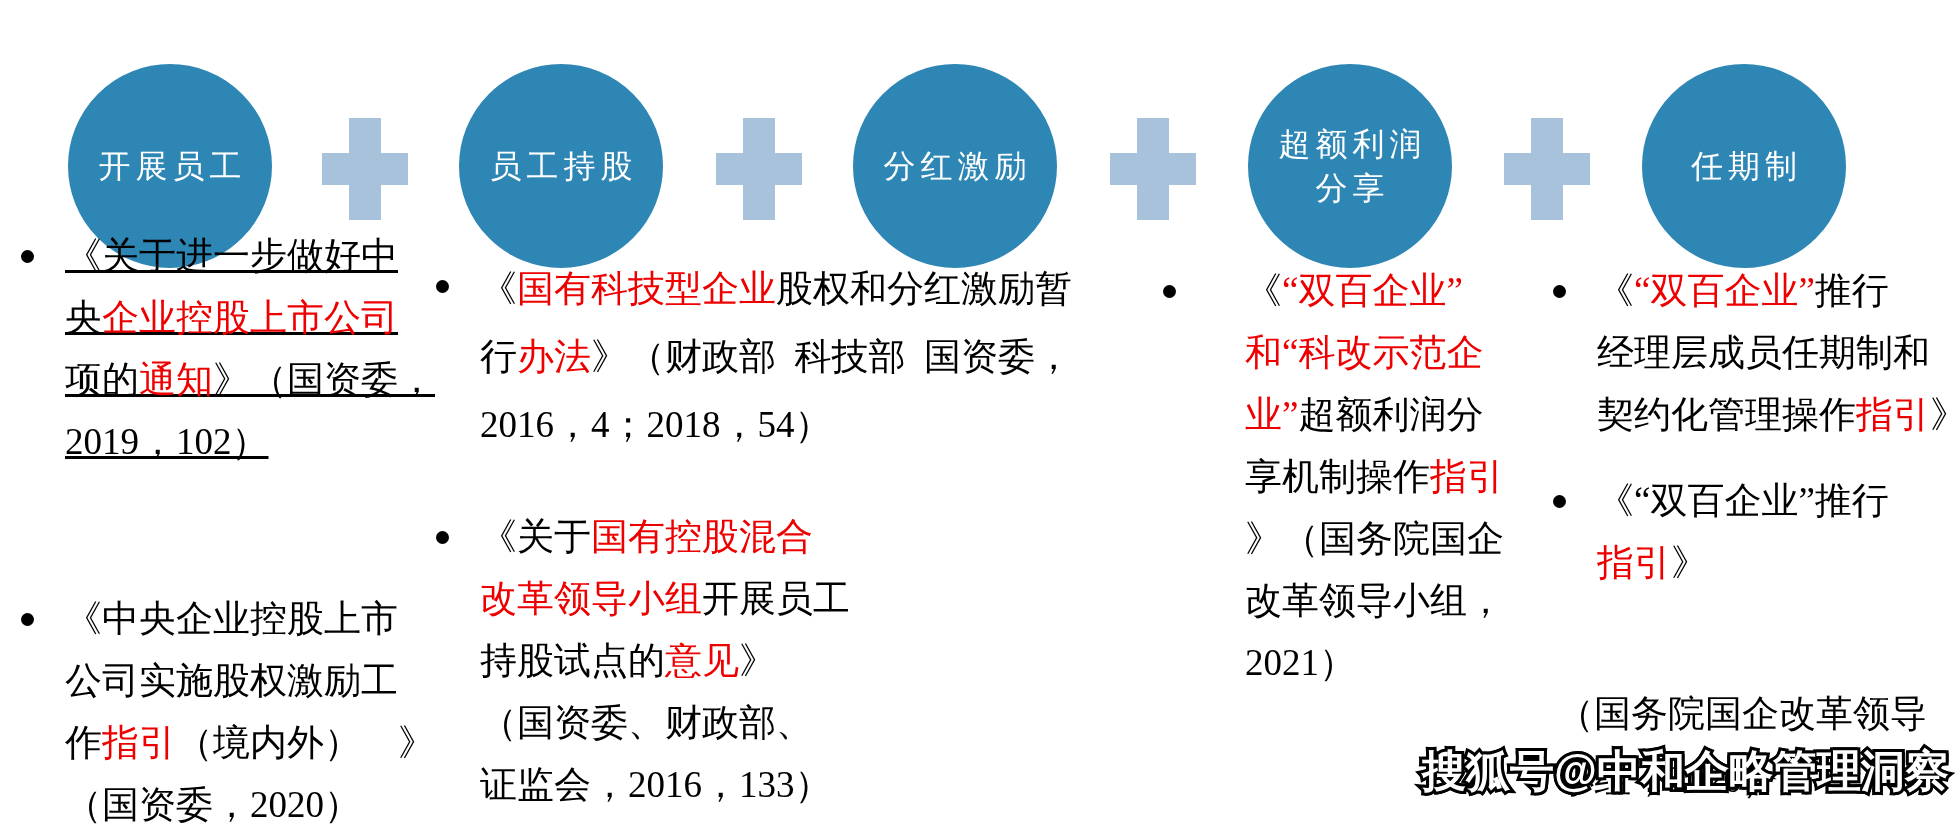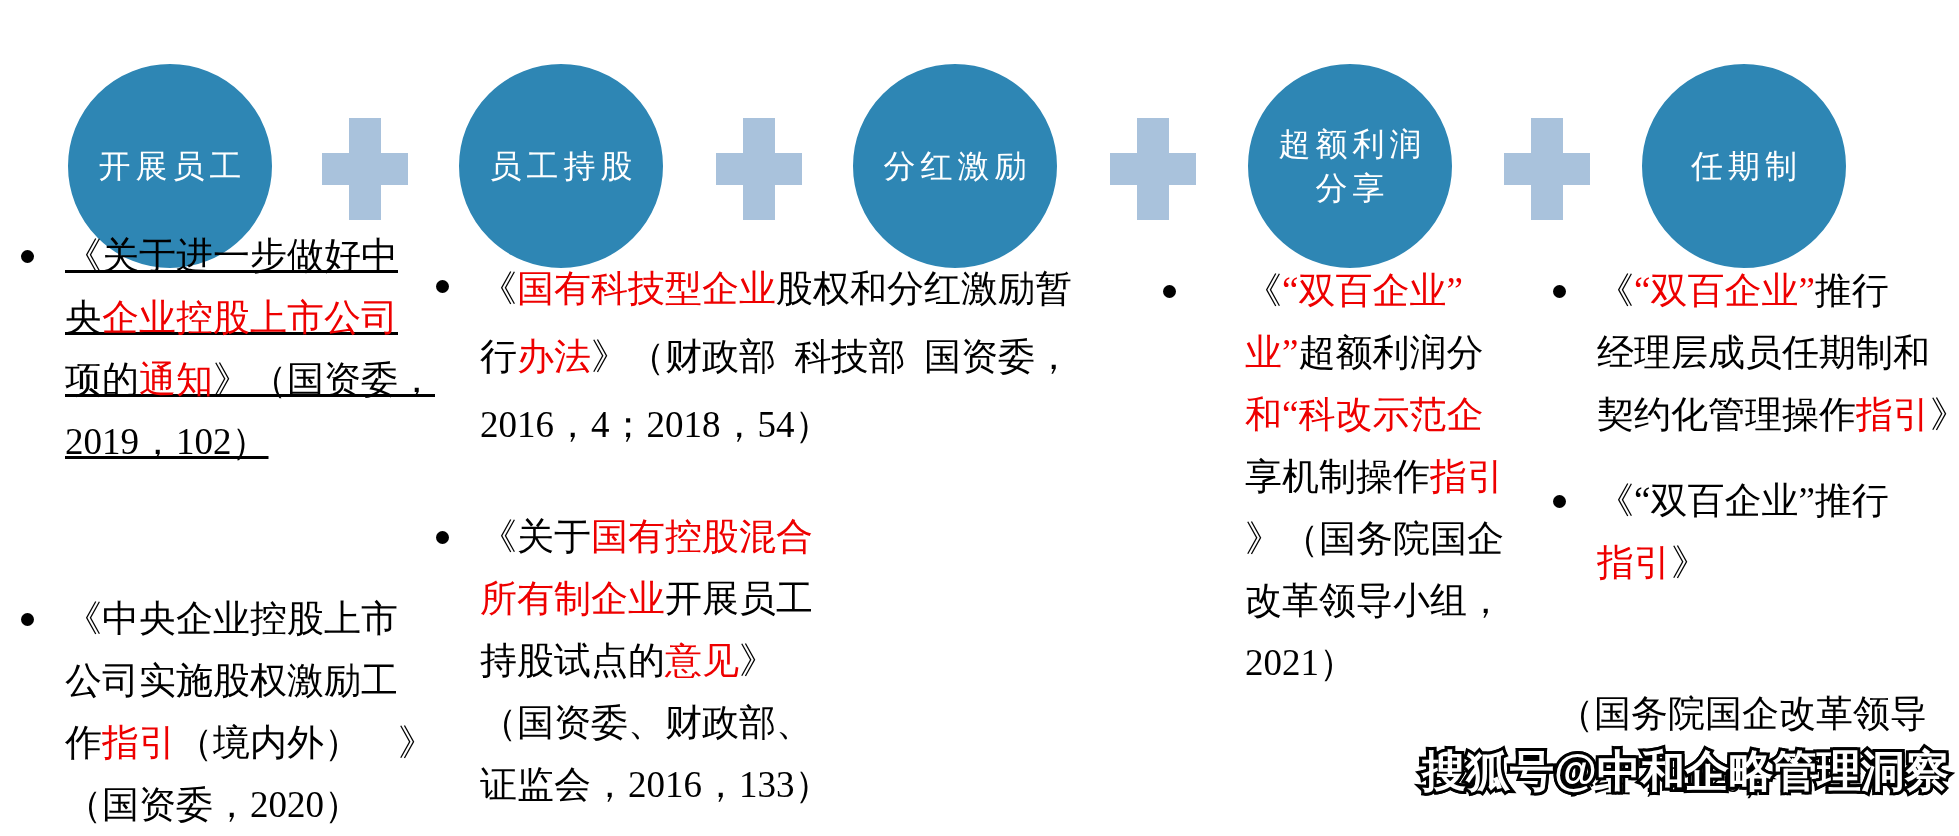--- a/index.html
+++ b/index.html
@@ -110,32 +110,32 @@
     <div class="lines">
       <div class="tline"><span>《</span><span class="red">国有科技型企业</span><span>股权和分红激励暂</span></div>
       <div class="tline"><span>行</span><span class="red">办法</span><span>》（财政部  科技部  国资委，</span></div>
       <div class="tline"><span>2016，4；2018，54）</span></div>
     </div>
   </div>
 <div class="group" id="g4">
     <span class="dot"></span>
     <div class="lines">
       <div class="tline"><span>《关于</span><span class="red">国有控股混合</span></div>
-      <div class="tline"><span class="red">所有制企业</span><span>开展员工</span></div>
+      <div class="tline"><span class="red">改革领导小组</span><span>开展员工</span></div>
       <div class="tline"><span>持股试点的</span><span class="red">意见</span><span>》</span></div>
       <div class="tline"><span>（国资委、财政部、</span></div>
       <div class="tline"><span>证监会，2016，133）</span></div>
     </div>
   </div>
 <div class="group wide-indent" id="g5">
     <span class="dot"></span>
     <div class="lines">
       <div class="tline"><span>《</span><span class="red">“双百企业”</span></div>
+      <div class="tline"><span class="red">和“科改示范企</span></div>
       <div class="tline"><span class="red">业”</span><span>超额利润分</span></div>
-      <div class="tline"><span class="red">和“科改示范企</span></div>
       <div class="tline"><span>享机制操作</span><span class="red">指引</span></div>
       <div class="tline"><span>》（国务院国企</span></div>
       <div class="tline"><span>改革领导小组，</span></div>
       <div class="tline"><span>2021）</span></div>
     </div>
   </div>
 <div class="group" id="g6">
     <span class="dot"></span>
     <div class="lines">
       <div class="tline"><span>《</span><span class="red">“双百企业”</span><span>推行</span></div>

